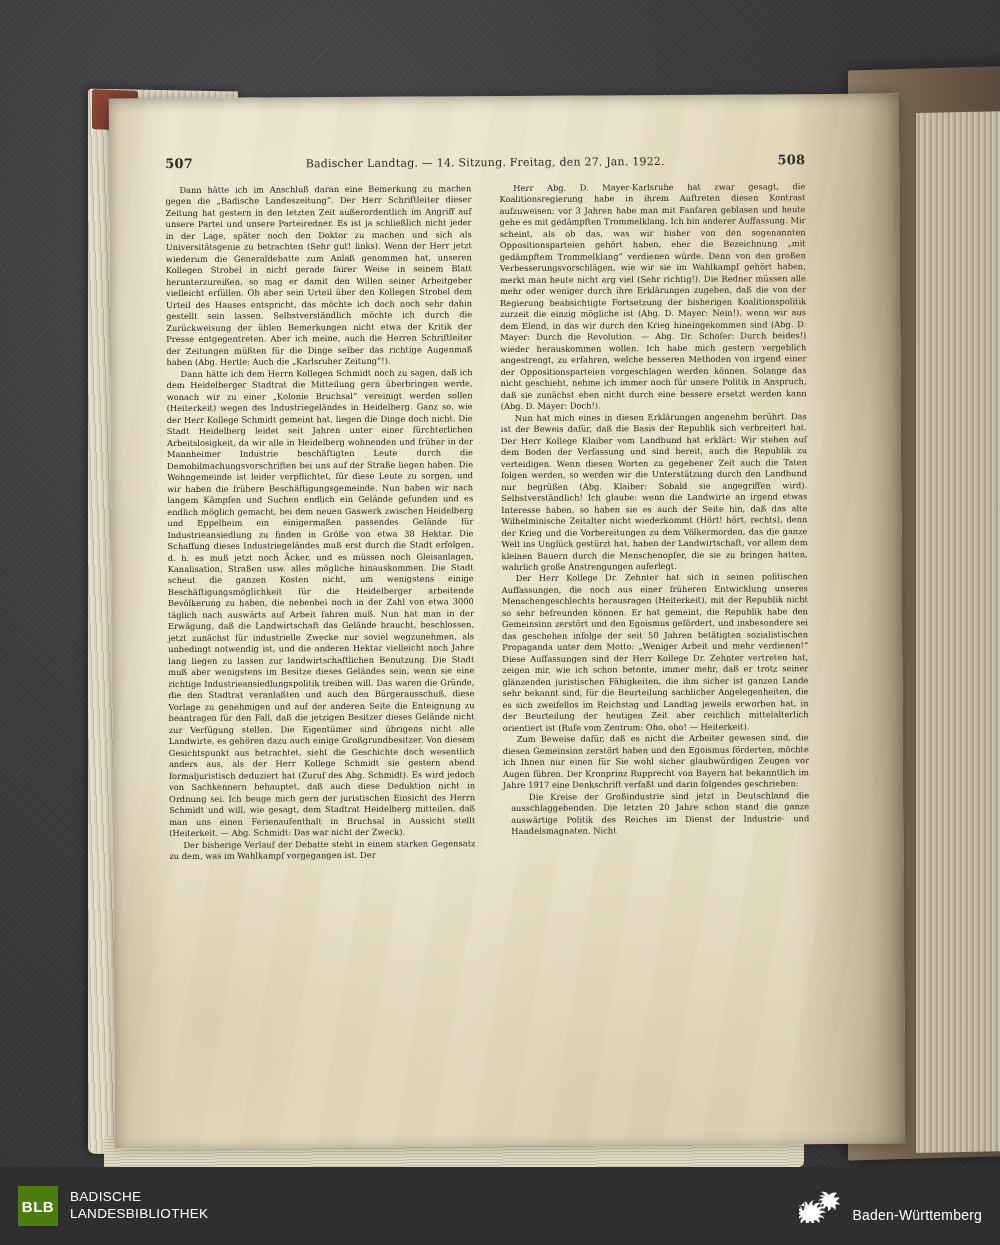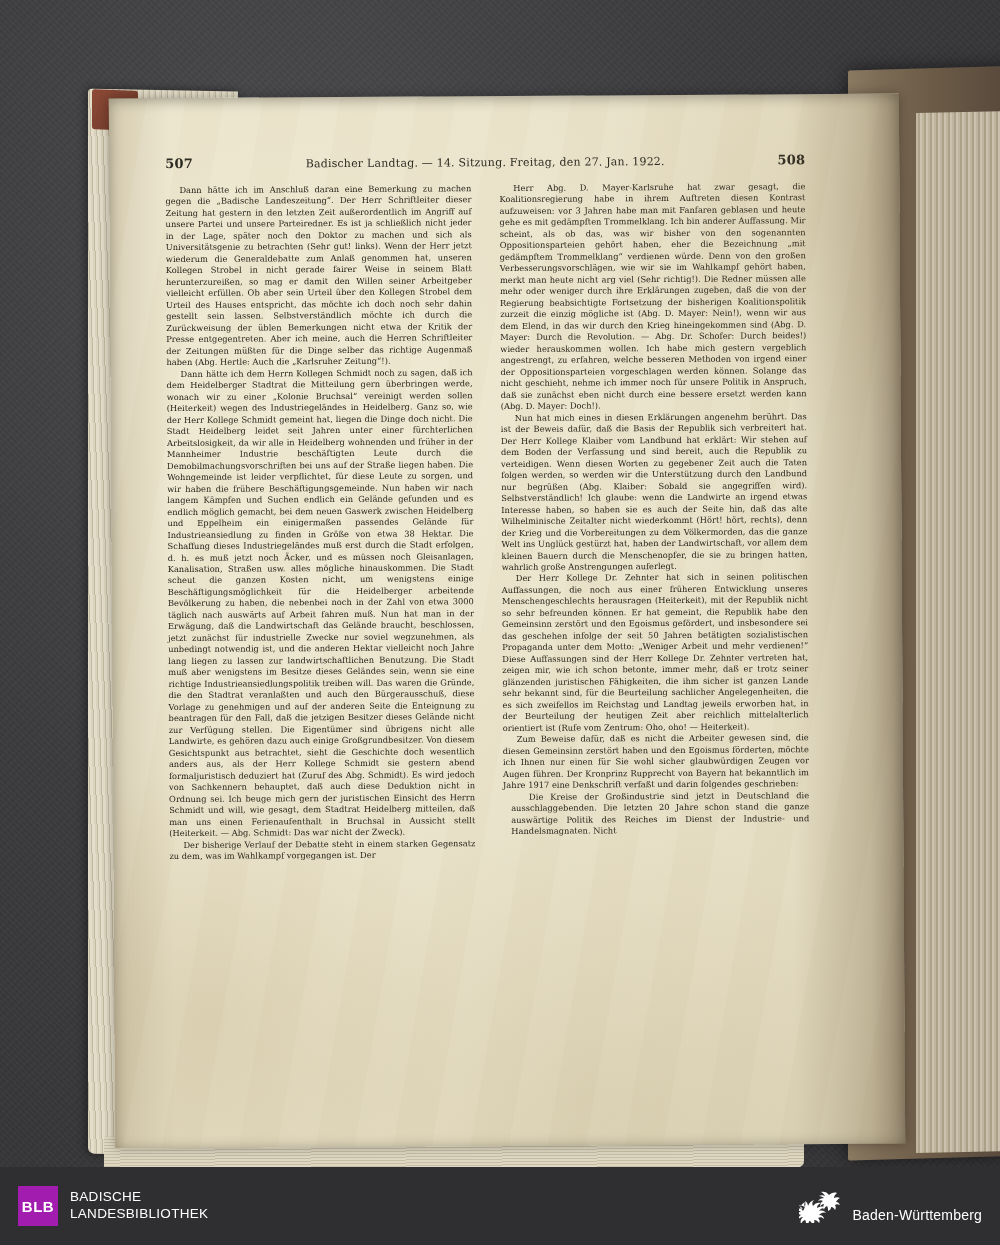--- a/index.html
+++ b/index.html
@@ -222,21 +222,21 @@
     box-sizing: border-box;
   }
   .brand-left {
     display: flex;
     align-items: center;
     gap: 12px;
   }
   .blb-logo {
     width: 40px;
     height: 40px;
-    background: #a21caf;
+    background: #4d7c0f;
     color: #ffffff;
     font-family: "Liberation Sans", sans-serif;
     font-weight: bold;
     font-size: 15px;
     display: flex;
     align-items: center;
     justify-content: center;
     letter-spacing: 0.5px;
   }
   .brand-text {

